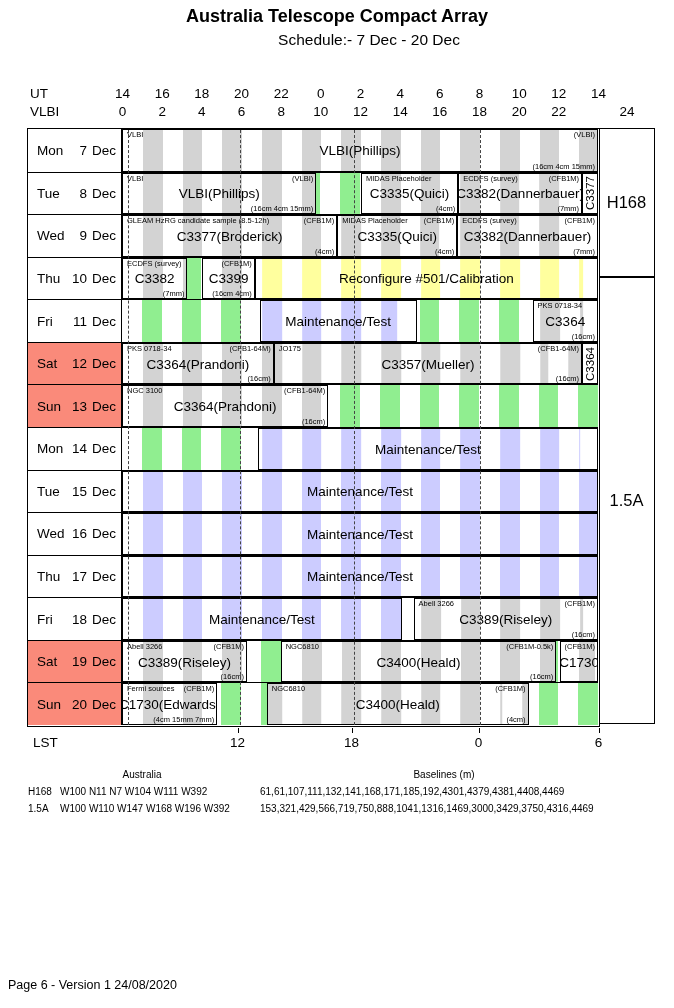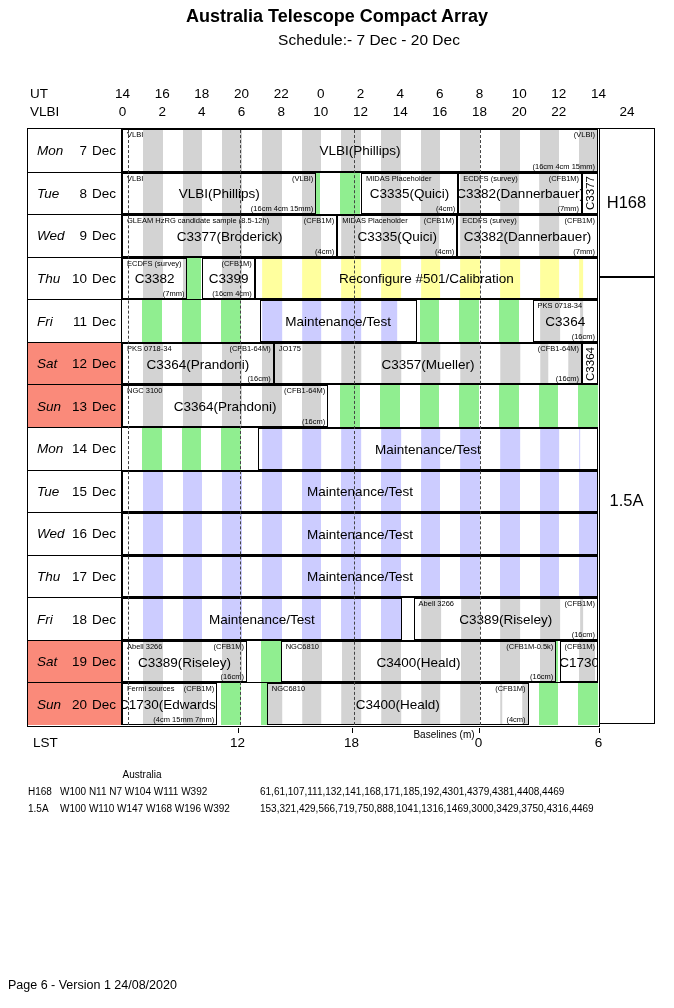--- a/index.html
+++ b/index.html
@@ -11,21 +11,21 @@
             font-size:15.5px;margin-left:32px;}
   .axis-label{position:absolute;font-size:13.5px;}
   .tick{position:absolute;font-size:13.5px;transform:translateX(-50%);}
   #grid{position:absolute;left:27px;top:128px;width:573px;height:599px;
         border:1.5px solid #000;box-sizing:border-box;}
   .row{position:absolute;left:0;width:570px;box-sizing:border-box;}
   .row-border{border-top:1.4px solid #000;}
   .day-cell{position:absolute;left:0;top:0;bottom:0;width:94px;
             border-right:1.4px solid #000;box-sizing:border-box;
             display:flex;align-items:center;font-size:13.5px;background:#fff;}
-  .day-cell .wd{margin-left:9px;width:34px;font-style:italic;}
+  .day-cell .wd{margin-left:9px;width:34px;}
   .day-cell .num{width:16px;text-align:right;}
   .day-cell .mon{margin-left:5px;}
   .timeline{position:absolute;left:94px;right:0;top:0;bottom:0;}
   .block{position:absolute;top:0;bottom:0;border:1.3px solid #000;
          box-sizing:border-box;overflow:hidden;}
   .blk-tl{position:absolute;top:0;left:4px;font-size:7.5px;white-space:nowrap;}
   .blk-tr{position:absolute;top:0;right:2px;font-size:7.5px;white-space:nowrap;}
   .blk-br{position:absolute;bottom:0;right:2px;font-size:7.5px;white-space:nowrap;}
   .blk-c{position:absolute;top:50%;left:50%;transform:translate(-50%,-48%);
          font-size:13.5px;white-space:nowrap;}
@@ -365,21 +365,21 @@
       <div class="tick" style="left: 237.5px; top: 735px;">12</div>
       <div class="lst-tick-mark" style="left: 351.6px; top: 728px;"></div>
       <div class="tick" style="left: 351.6px; top: 735px;">18</div>
       <div class="lst-tick-mark" style="left: 478.5px; top: 728px;"></div>
       <div class="tick" style="left: 478.5px; top: 735px;">0</div>
       <div class="lst-tick-mark" style="left: 598.5px; top: 728px;"></div>
       <div class="tick" style="left: 598.5px; top: 735px;">6</div>
     </div>
 
   <div class="stations-hdr" style="left:57px;top:769px;width:170px;">Australia</div>
-  <div class="stations-hdr" style="left:258px;top:729px;width:372px;">Baselines (m)</div>
+  <div class="stations-hdr" style="left:258px;top:769px;width:372px;">Baselines (m)</div>
   <div id="stations-rows">
       <div class="st-row" style="left: 28px; top: 786px; font-weight: normal;">H168</div>
       <div class="st-row" style="left: 60px; top: 786px;">W100 N11 N7 W104 W111 W392</div>
       <div class="st-row" style="left: 260px; top: 786px;">61,61,107,111,132,141,168,171,185,192,4301,4379,4381,4408,4469</div>
       <div class="st-row" style="left: 28px; top: 803px; font-weight: normal;">1.5A</div>
       <div class="st-row" style="left: 60px; top: 803px;">W100 W110 W147 W168 W196 W392</div>
       <div class="st-row" style="left: 260px; top: 803px;">153,321,429,566,719,750,888,1041,1316,1469,3000,3429,3750,4316,4469</div>
     </div>
 
   <div class="footer">Page 6 - Version 1  24/08/2020</div>

